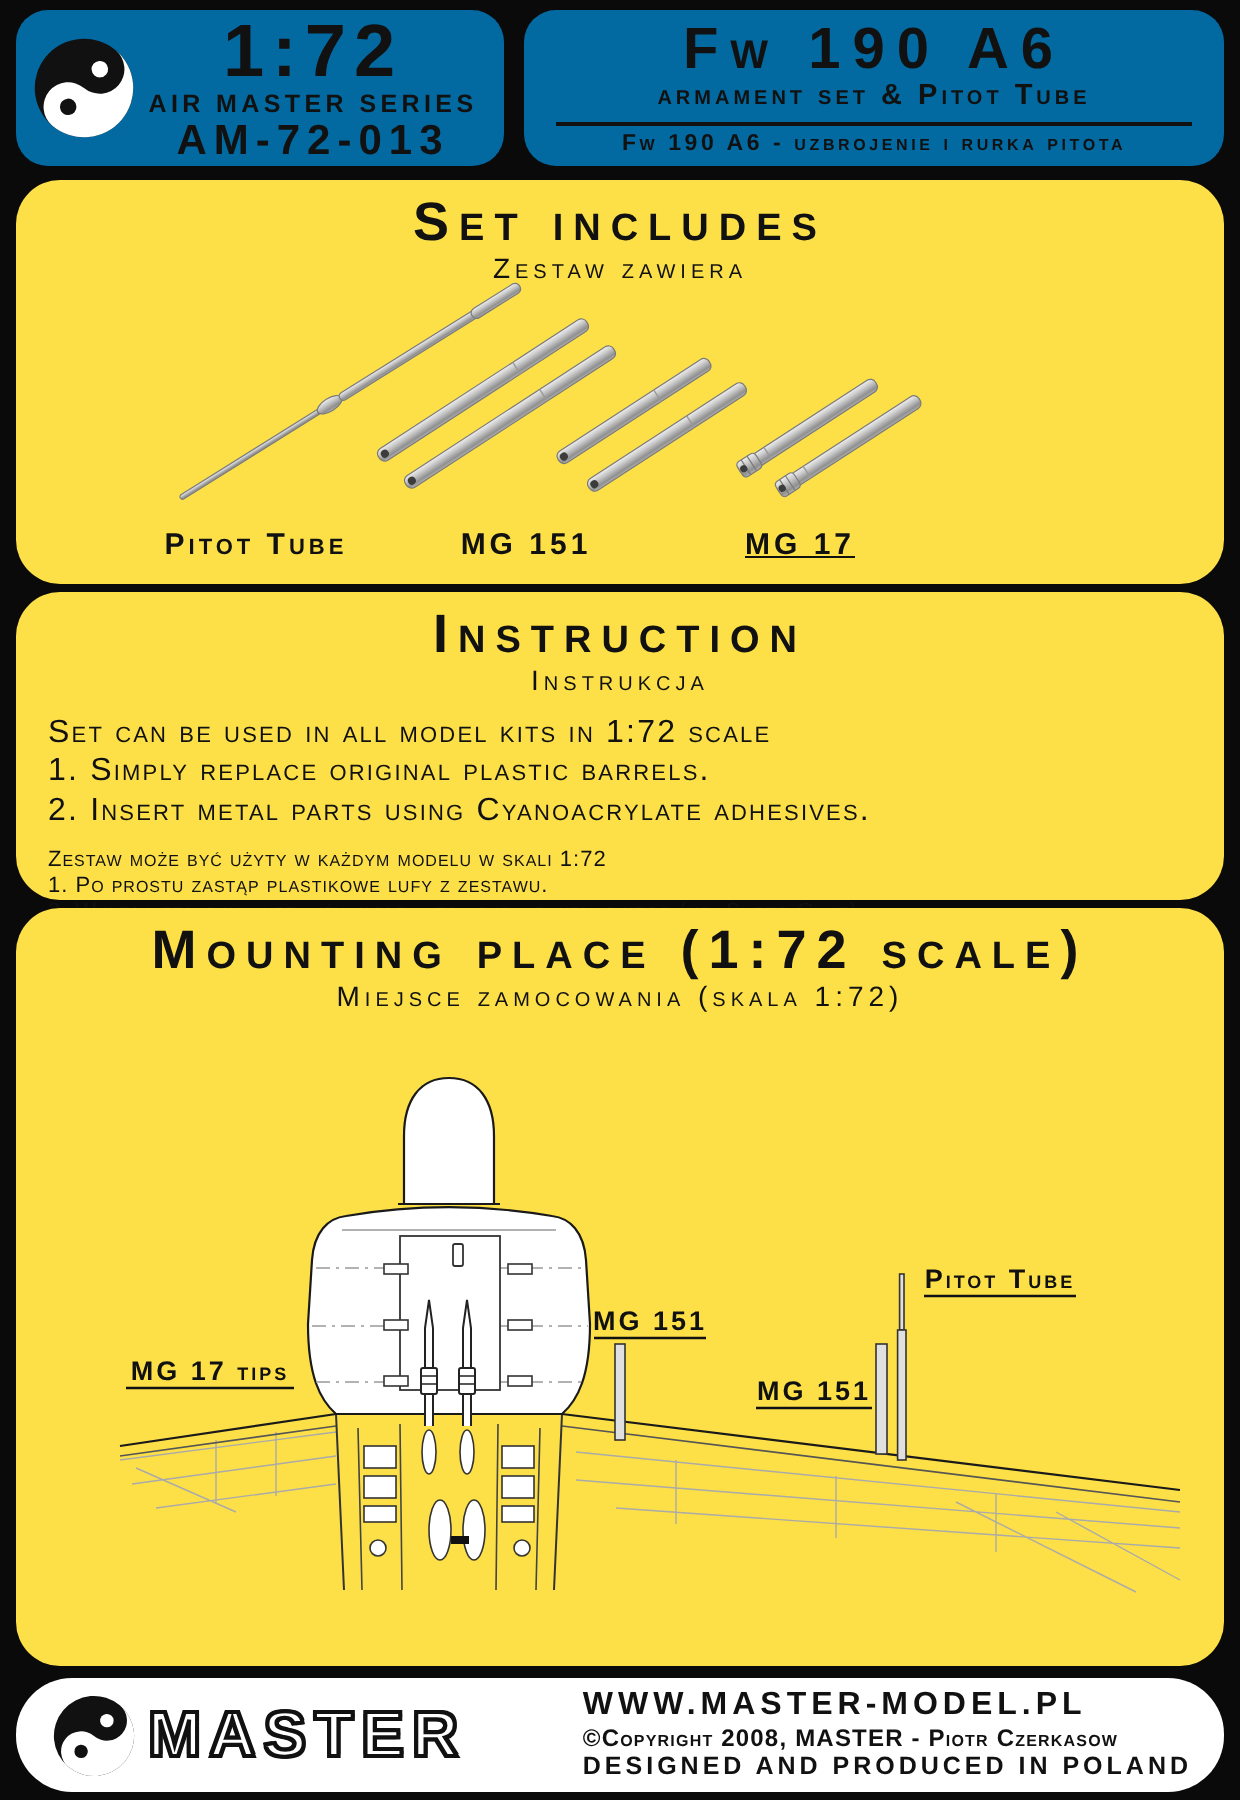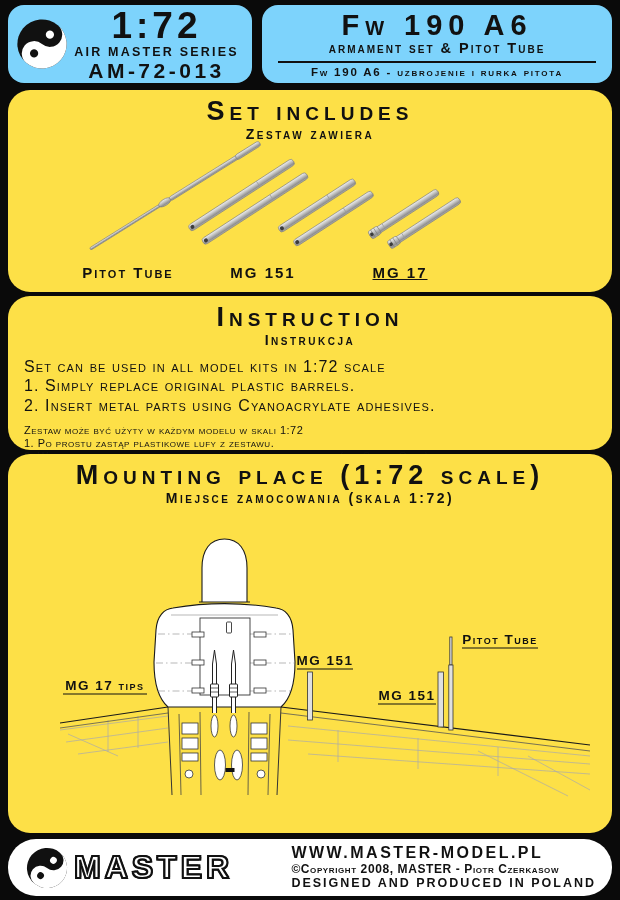--- a/index.html
+++ b/index.html
@@ -3,42 +3,42 @@
 <meta charset="utf-8">
 <style>
   html,body { margin:0; padding:0; background:#000; }
   .page {
     position:relative; width:620px; height:900px; background:#0a0a0a;
     font-family:"Liberation Sans", sans-serif; color:#111; overflow:hidden;
   }
   .sc { font-variant: small-caps; }
 
   
-  .badge { position:absolute; top:5px; height:78px; background:#7dd3fc; border-radius:16px; box-sizing:border-box; }
+  .badge { position:absolute; top:5px; height:78px; background:#0369a1; border-radius:16px; box-sizing:border-box; }
   .badge-left { left:8px; width:244px; display:flex; align-items:center; }
   .logo-svg { width:54px; height:60px; margin-left:7px; flex:0 0 auto; }
   .badge-left-text { flex:1; text-align:center; padding-right:8px; line-height:1; }
   .scale-txt  { font-size:37px; font-weight:700; letter-spacing:4px; }
   .series-txt { font-size:12.5px; font-weight:700; letter-spacing:2.2px; margin-top:2px; }
   .code-txt   { font-size:21px; font-weight:700; letter-spacing:3.5px; margin-top:1px; }
 
   .badge-right { left:262px; width:350px; text-align:center; padding-top:6px; }
   .title-txt    { font-size:29px; font-weight:700; letter-spacing:6px; line-height:1.02; }
   .subtitle-txt { font-size:14.5px; font-weight:700; letter-spacing:2px; line-height:1.1; }
   .tdivider { height:2px; background:#111; margin:4px 16px 3px; }
   .subtitle-pl-txt { font-size:11.5px; font-weight:700; letter-spacing:1.8px; }
 
   
   .panel { position:absolute; left:8px; width:604px; background:#fde047; border-radius:22px; box-sizing:border-box; }
   .panel-set      { top:90px;  height:202px; }
   .panel-inst     { top:296px; height:154px; }
   .panel-mount    { top:454px; height:379px; }
 
   .h-en { font-size:27px; font-weight:700; letter-spacing:5px; text-align:center; line-height:1.06; padding-top:7px; }
-  .h-pl { font-size:14px; font-weight:700; letter-spacing:2.5px; text-align:center; line-height:1.15; }
+  .h-pl { font-size:14px; font-weight:400; letter-spacing:2.5px; text-align:center; line-height:1.15; }
 
   .parts-svg { position:absolute; left:0; top:0; width:604px; height:202px; }
   .part-label { position:absolute; top:174px; width:140px; text-align:center;
                 font-size:15px; font-weight:700; letter-spacing:2px; }
   .pl-pitot { left:50px; } .pl-mg151 { left:185px; } .pl-mg17 { left:322px;text-decoration:underline; }
 
   .inst-en { margin:9px 0 0 16px; font-size:16px; letter-spacing:1.1px; line-height:19.5px; }
   .inst-pl { margin:9px 0 0 16px; font-size:11px; letter-spacing:0.5px; line-height:12.8px; }
 
   .mount-svg { position:absolute; left:0; top:50px; width:604px; height:320px; }

